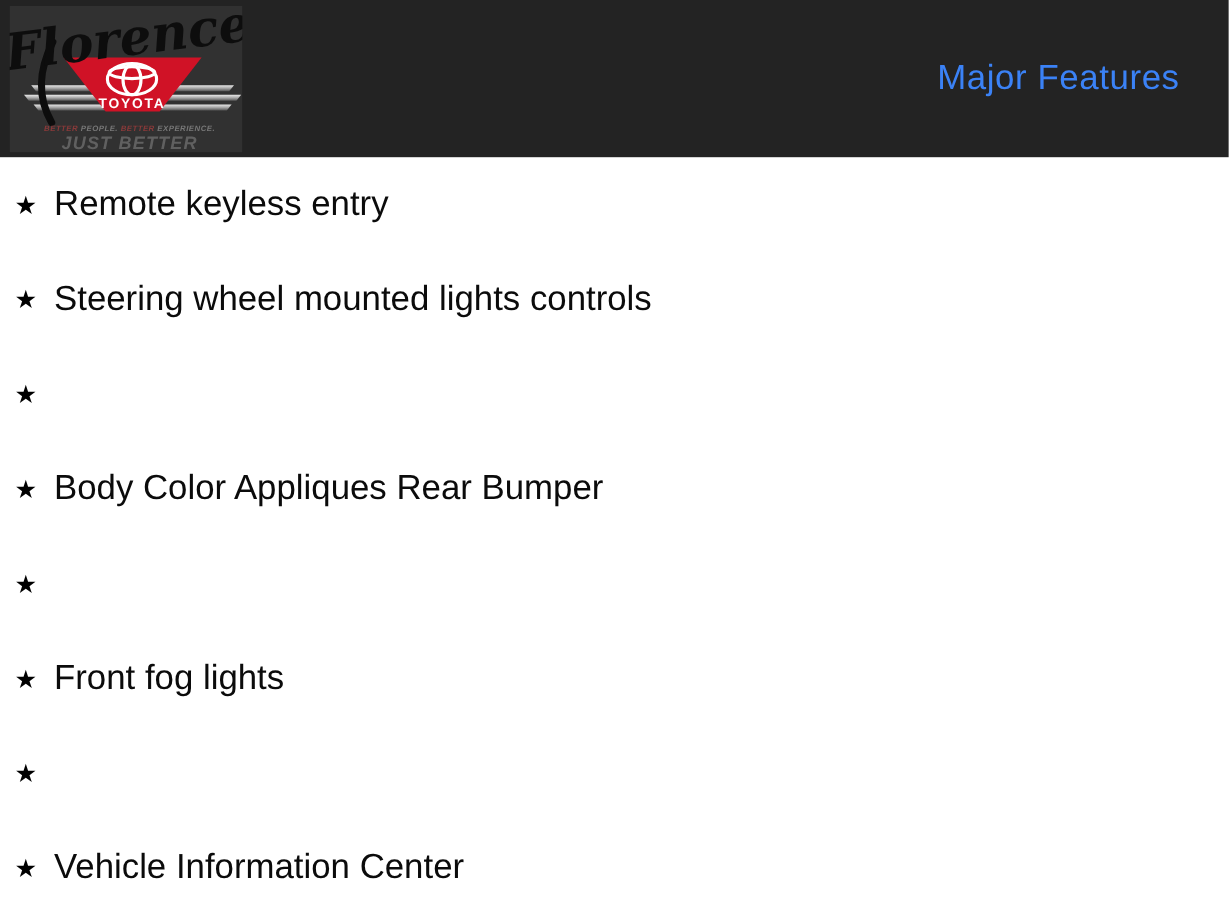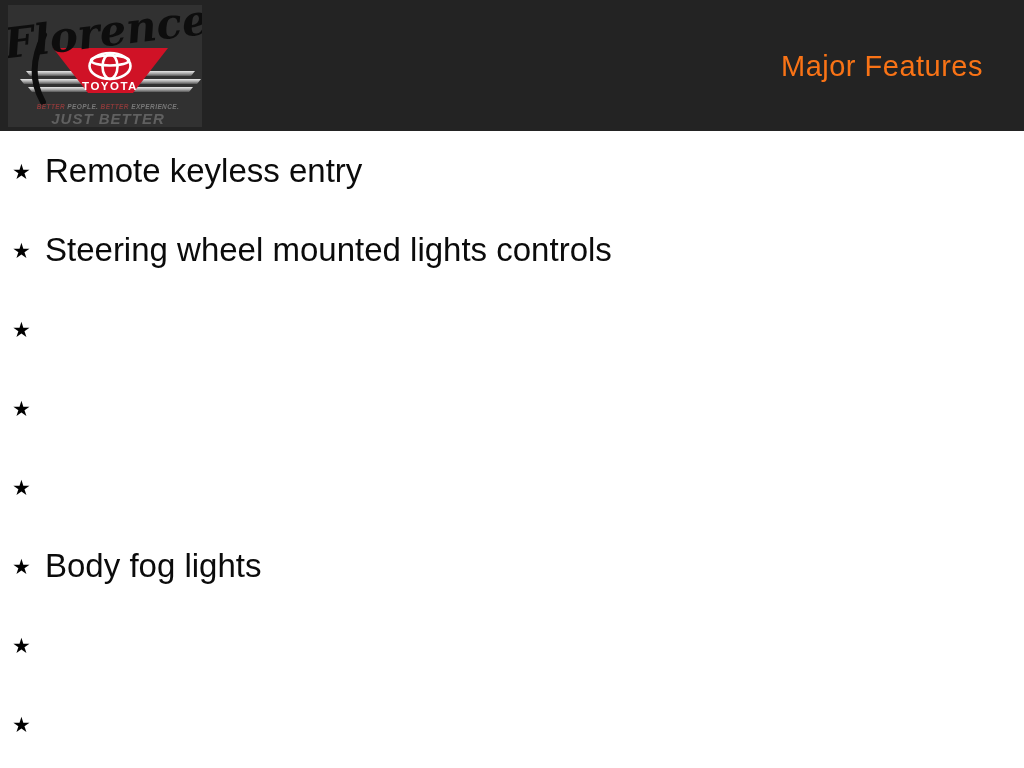--- a/index.html
+++ b/index.html
@@ -22,21 +22,21 @@
     top: 5px;
     width: 194px;
     height: 122px;
     display: block;
   }
   .header-title {
     position: absolute;
     right: 41px;
     top: 50%;
     transform: translateY(-50%);
-    color: #f97316;
+    color: #3b82f6;
     font-size: 29px;
     letter-spacing: 0.5px;
     white-space: nowrap;
   }
   .features {
     list-style: none;
     padding-left: 12px;
   }
   .feature {
     height: 79px;
@@ -45,21 +45,21 @@
   }
   .star {
     font-size: 21px;
     color: #000000;
     width: 33px;
     flex: 0 0 33px;
     line-height: 1;
     padding-top: 2px;
   }
   .feature-label {
-    font-size: 33px;
+    font-size: 29px;
     color: #0b0b0b;
     white-space: nowrap;
   }
   .svg-sans { font-family: "Liberation Sans", sans-serif; }
   .svg-script { font-family: "DejaVu Serif", serif; font-style: italic; font-weight: bold; }
   .svg-italic-bold { font-family: "Liberation Sans", sans-serif; font-style: italic; font-weight: bold; }
 </style>
 </head>
 <body>
 
@@ -111,31 +111,33 @@
       <span class="star">★</span>
       <span class="feature-label">Steering wheel mounted lights controls</span>
     </li>
 
     <li class="feature">
       <span class="star">★</span>
     </li>
 
     <li class="feature">
       <span class="star">★</span>
+      <span class="feature-label">Body Color Appliques Rear Bumper</span>
     </li>
 
     <li class="feature">
       <span class="star">★</span>
     </li>
 
     <li class="feature">
       <span class="star">★</span>
-      <span class="feature-label">Body fog lights</span>
+      <span class="feature-label">Front fog lights</span>
     </li>
 
     <li class="feature">
       <span class="star">★</span>
     </li>
 
     <li class="feature">
       <span class="star">★</span>
+      <span class="feature-label">Vehicle Information Center</span>
     </li>
   </ul>
 
 </body></html>

